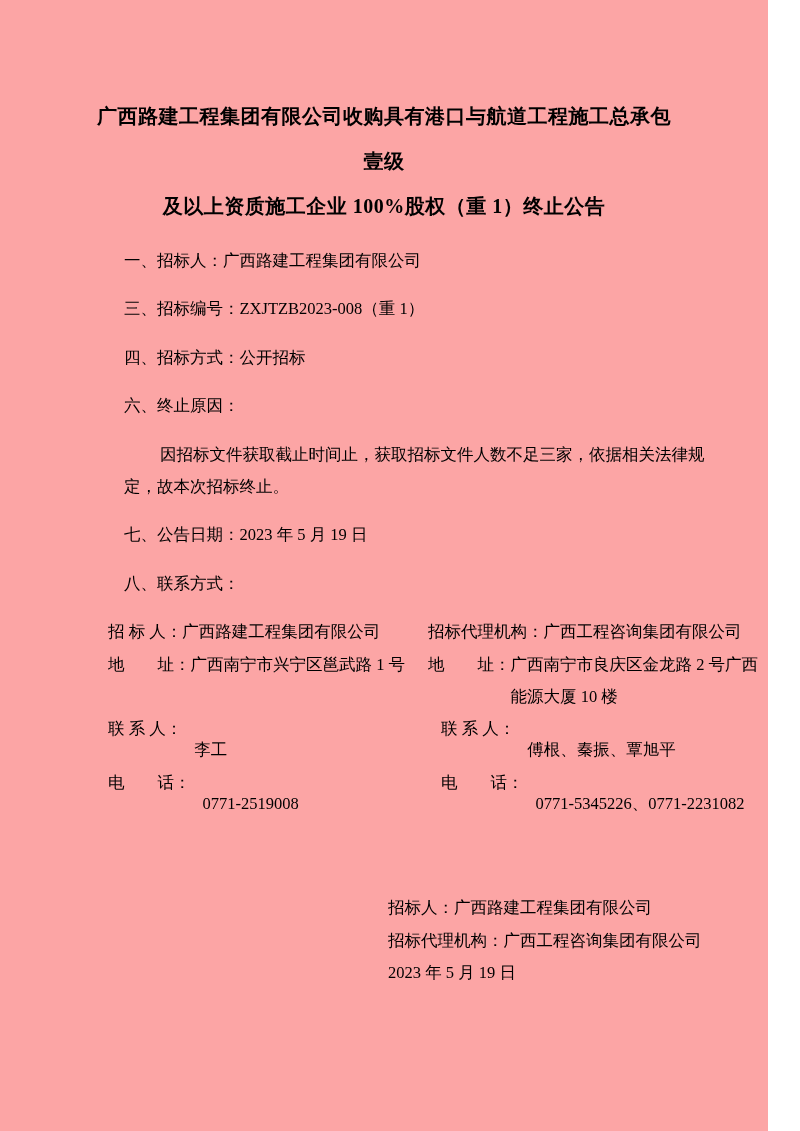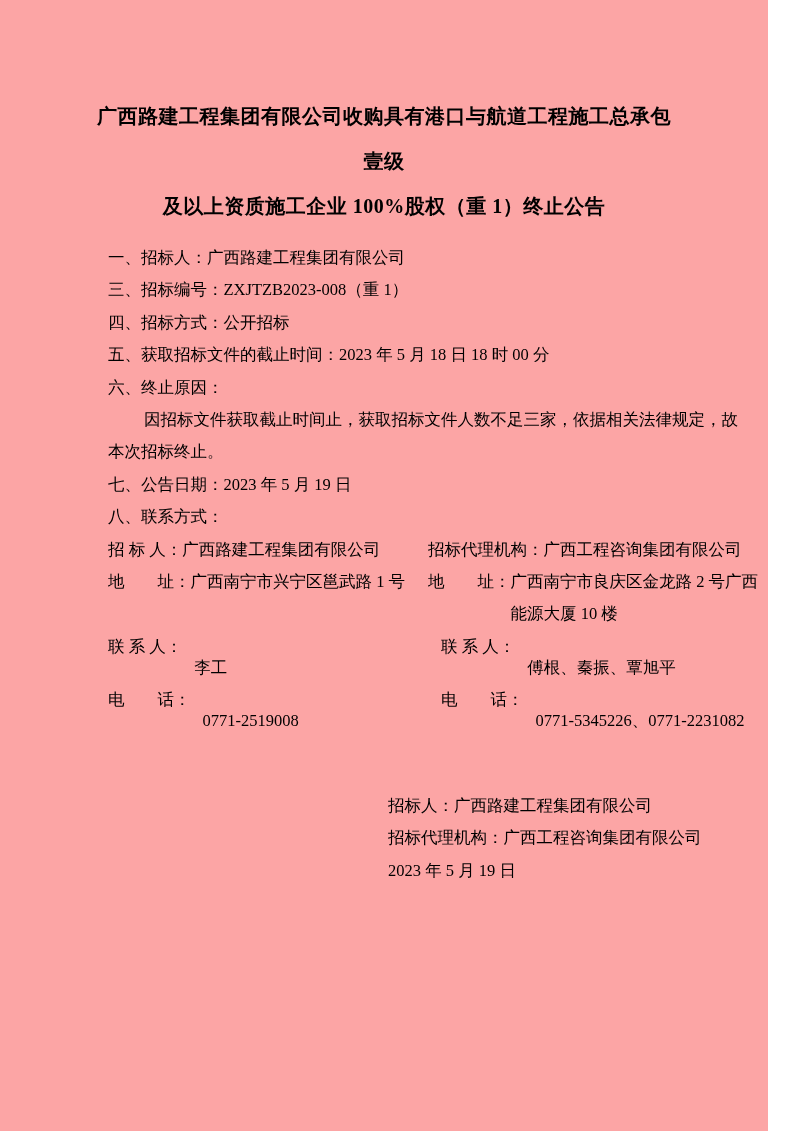--- a/index.html
+++ b/index.html
@@ -24,38 +24,38 @@
     text-align: center;
     letter-spacing: 0.5px;
   }
   .title .tline { display: inline; }
   .content {
     margin: 13px 0 0 108px;
     width: 630px;
     font-size: 16.5px;
     line-height: 32.4px;
   }
-  .content p { margin: 0; }
+  .content p { margin: 16px; }
   .para-indent { text-indent: 36px; }
   .contact {
     width: 675px;
   }
   .contact-row {
     display: grid;
     grid-template-columns: 304px 332px;
     column-gap: 16px;
   }
   .cell { display: flex; align-items: flex-start; }
   .lab { white-space: pre; flex-shrink: 0; }
   .cell-left .val { white-space: nowrap; }
   .cell-right .val { flex: 1; }
   .contact-row.shifted .cell-right { padding-left: 13px; }
   .contact-row.shifted .val { margin-left: 12px; margin-top: 21px; }
   .signature {
-    margin: 52px 0 0 280px;
+    margin: 72px 0 0 280px;
     font-size: 16.5px;
     line-height: 32.4px;
   }
   .signature p { margin: 0; }
   .sig-agency { margin-top: 37px; }
   .sig-date { margin-left: 7px; }
 </style>
 </head>
 <body>
 
@@ -63,21 +63,20 @@
 
   <h1 class="title">
     <span class="tline">广西路建工程集团有限公司收购具有港口与航道工程施工总承包壹级</span><br>
     <span class="tline">及以上资质施工企业 100%股权（重 1）终止公告</span>
   </h1>
 
   <div class="content">
     <p>一、招标人：广西路建工程集团有限公司</p>
     <p>三、招标编号：ZXJTZB2023-008（重 1）</p>
     <p>四、招标方式：公开招标</p>
-    <p>五、获取招标文件的截止时间：2023 年 5 月 18 日 18 时 00 分</p>
     <p>六、终止原因：</p>
     <p class="para-indent">因招标文件获取截止时间止，获取招标文件人数不足三家，依据相关法律规定，故本次招标终止。</p>
     <p>七、公告日期：2023 年 5 月 19 日</p>
     <p>八、联系方式：</p>
 
     <div class="contact">
 
       <div class="contact-row">
         <div class="cell cell-left">
           <span class="lab">招 标 人：</span>

